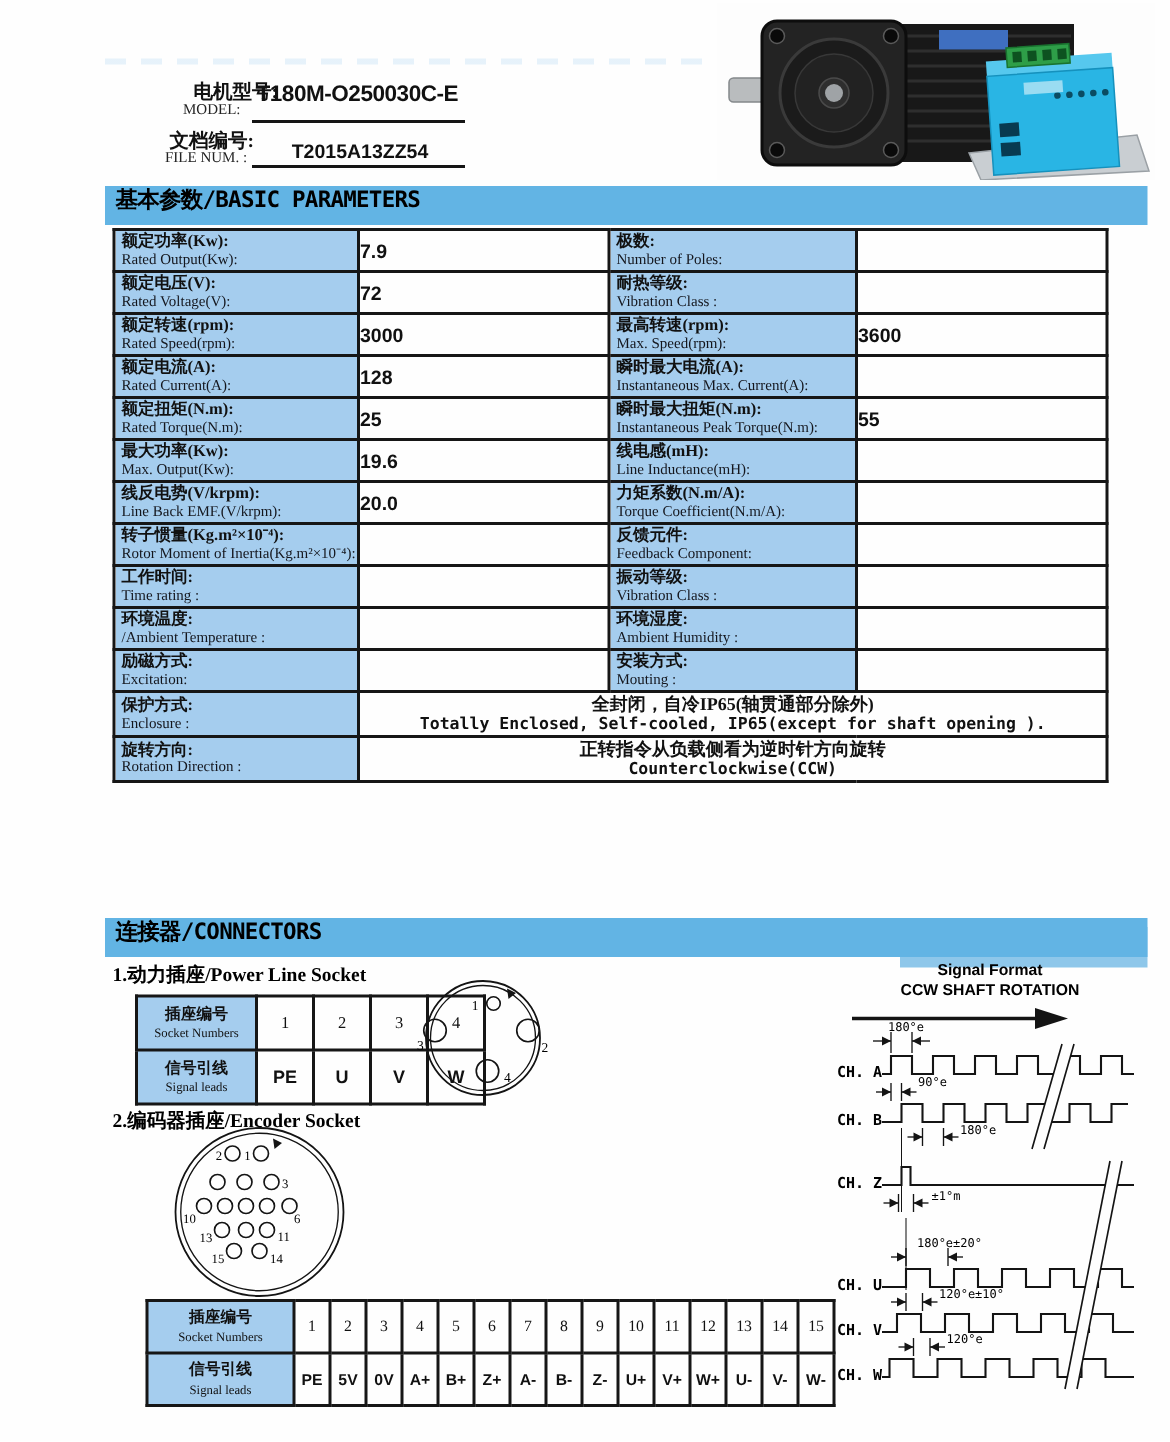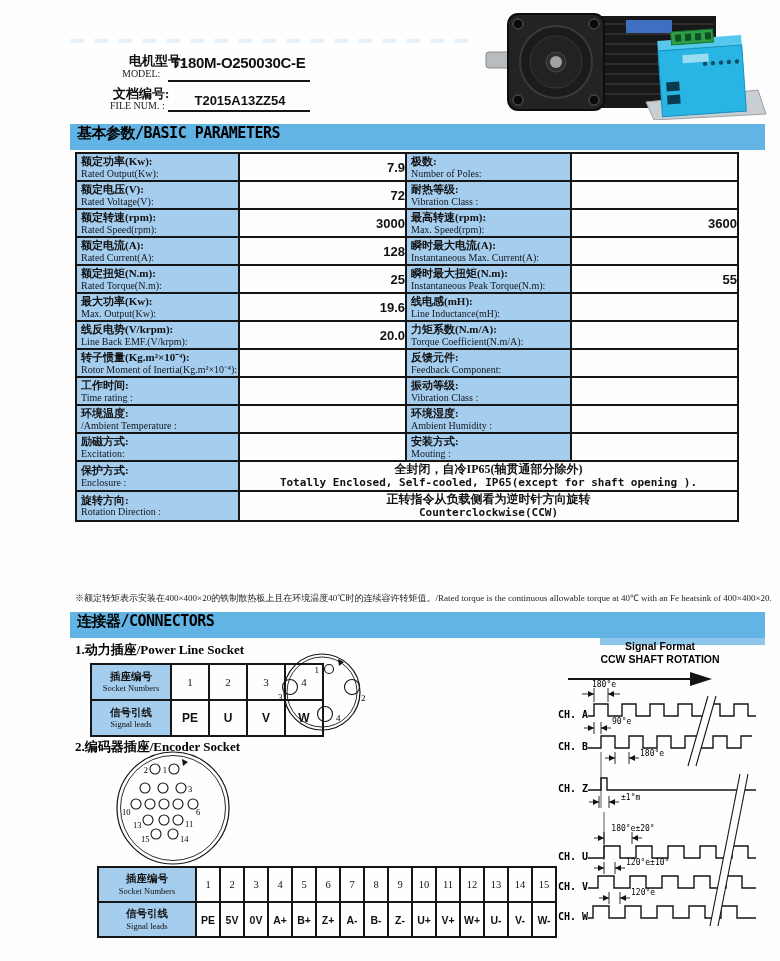--- a/index.html
+++ b/index.html
@@ -16,21 +16,21 @@
   .secbar{background:#62b4e4;height:26px;line-height:27px;padding-left:7px;font:700 15px "DejaVu Sans Mono",monospace;letter-spacing:-0.5px;color:#000;}
   .secstep{background:#8ec7ea;}
   
   table{border-collapse:collapse;table-layout:fixed;}
   .params{width:662px;border-radius:19px;}
   .params td{border:2px solid #161616;padding:0;overflow:hidden;}
   .params tr{height:28px;}
   .lbl{background:#a5cdee;padding:1px 4px !important;vertical-align:middle;}
   .cn{font:600 11px "Liberation Serif",serif;line-height:1.15;white-space:nowrap;}
   .en{font:10px "Liberation Serif",serif;line-height:1.1;color:#14161d;white-space:nowrap;}
-  .val{text-align:right;font:600 13px "Liberation Sans",sans-serif;}
+  .val{text-align:left;font:600 13px "Liberation Sans",sans-serif;}
   .vspan{text-align:center;vertical-align:middle;}
   .vcn{font:600 12px "Liberation Serif",serif;line-height:1.2;}
   .ven{font:700 11px "DejaVu Sans Mono",monospace;line-height:1.2;}
   .note{font:9px "Liberation Serif",serif;color:#222;white-space:nowrap;}
   .subtitle{font:600 13px "Liberation Serif",serif;color:#000;}
   
   .sock td{border:2px solid #161616;padding:0;text-align:center;vertical-align:middle;}
   .hcell{background:#a5cdee;}
   .cn2{font:600 10.5px "Liberation Serif",serif;line-height:1.2;}
   .en2{font:8.5px "Liberation Serif",serif;line-height:1.2;}
@@ -260,21 +260,20 @@
             <div class="en">Rotation Direction :</div>
           </td>
       <td class="vspan" colspan="3">
             <div class="vcn">正转指令从负载侧看为逆时针方向旋转</div>
             <div class="ven">Counterclockwise(CCW)</div>
           </td>
     </tr>
   </tbody>
     </table>
 
-  <div class="abs note" style="left:75px;top:591px;">※额定转矩表示安装在400×400×20的铁制散热板上且在环境温度40℃时的连续容许转矩值。/Rated torque is the continuous allowable torque at 40℃ with an Fe heatsink of 400×400×20.</div>
 
   <div class="abs secstep" style="left:600px;top:618px;width:165px;height:27px;"></div>
   <div class="abs secbar" style="left:70px;top:612px;width:688px;">连接器/CONNECTORS</div>
 
   <div class="abs subtitle" style="left:75px;top:641px;">1.动力插座/Power Line Socket</div>
   <table class="abs sock" style="left:90px;top:663px;">
     <colgroup>
         <col style="width:80px">
         <col style="width:38px">
         <col style="width:38px">

